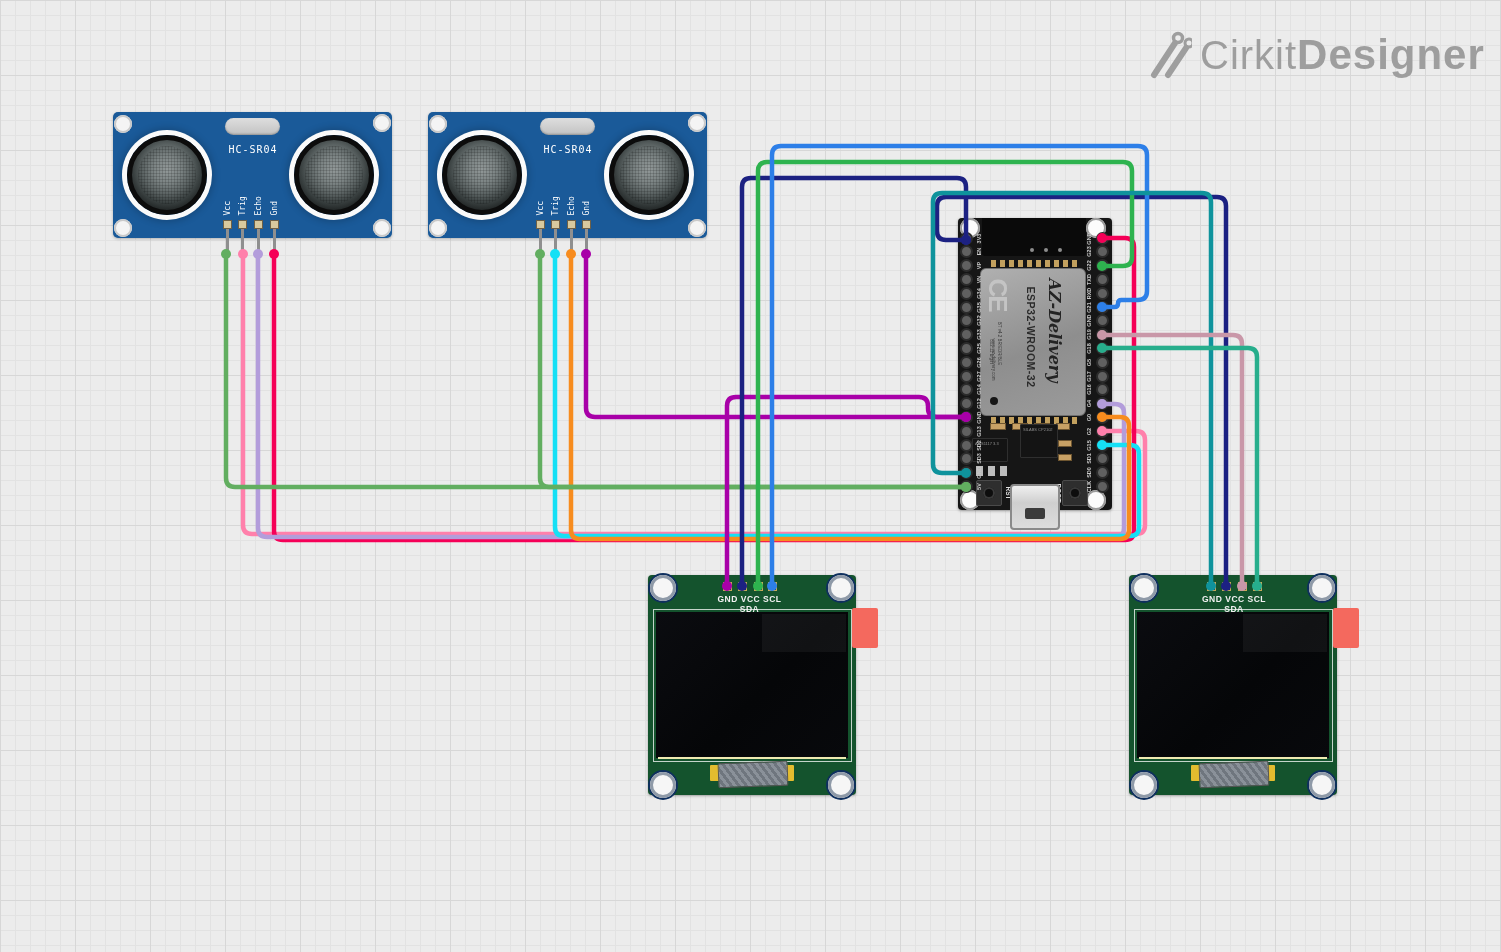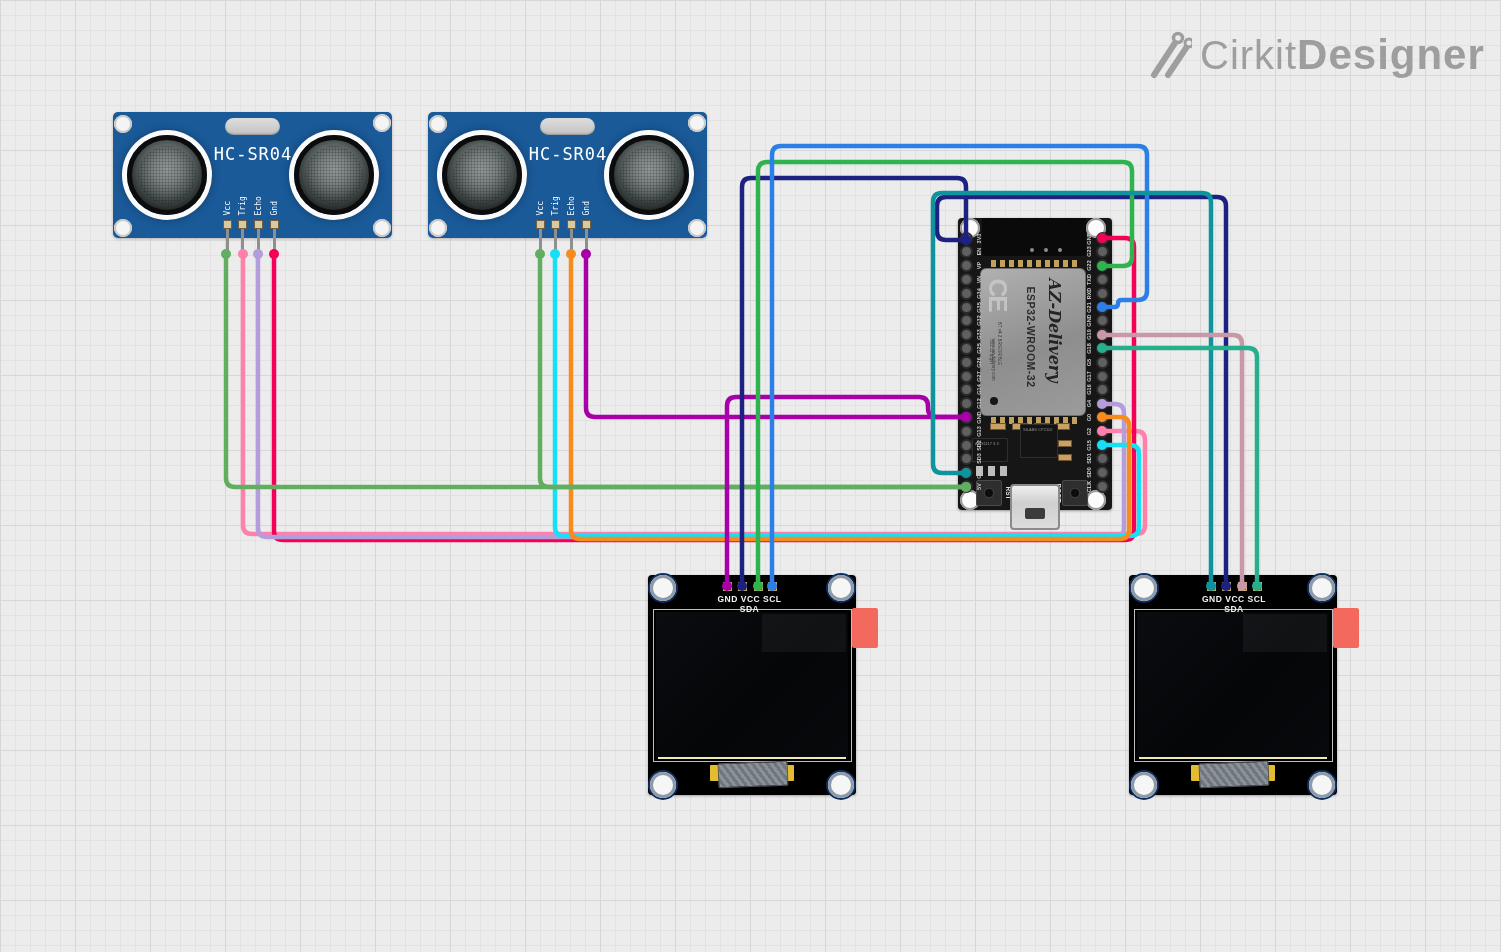--- a/index.html
+++ b/index.html
@@ -28,21 +28,21 @@
   .transducer{position:absolute;top:23px;width:80px;height:80px;border-radius:50%;
       box-sizing:border-box;border:5px solid #0c0c0c;
       background:radial-gradient(circle at 50% 42%, #919898 0%, #7b8383 26%, #5b6363 46%, #3a4141 62%, #262b2b 74%, #1d2121 100%);
       box-shadow:0 0 0 5px #fafafa, 0 0 7px 7px rgba(0,0,0,.18);}
   .transducer:after{content:"";position:absolute;inset:6px;border-radius:50%;
       background:repeating-linear-gradient(0deg,rgba(0,0,0,.14) 0 1px,transparent 1px 3px),
                  repeating-linear-gradient(90deg,rgba(0,0,0,.14) 0 1px,transparent 1px 3px);}
   .crystal{position:absolute;left:112px;top:6px;width:55px;height:17px;border-radius:9px;
       background:linear-gradient(#dedede,#c2c2c2);box-shadow:inset 0 -1px 2px rgba(0,0,0,.25);}
   .sensor-title{position:absolute;top:32px;left:80px;width:120px;text-align:center;color:#fff;
-      font-family:"DejaVu Sans Mono",monospace;font-size:17px;letter-spacing:1px;}
+      font-family:"DejaVu Sans Mono",monospace;font-size:10px;letter-spacing:1px;}
   .spad{position:absolute;top:108px;width:9px;height:9px;box-sizing:border-box;
       background:#d8c99e;border:1px solid #6e6046;}
   .stub{position:absolute;top:117px;width:3px;height:28px;background:#8f8f8f;}
   .splabel{position:absolute;top:78px;width:40px;height:11px;transform:rotate(-90deg);
       transform-origin:center;font-family:"DejaVu Sans Mono",monospace;font-size:8px;color:#fff;
       text-align:left;line-height:11px;}
 
   
   .esp32{position:absolute;left:958px;top:218px;width:154px;height:292px;background:#161616;
       border-radius:4px;box-shadow:0 1px 3px rgba(0,0,0,.35);}
@@ -69,21 +69,21 @@
   .btnlabel{position:absolute;width:28px;height:8px;transform:rotate(90deg);font-size:6.5px;
       color:#e0e0e0;font-weight:700;text-align:center;line-height:8px;}
   .usb{position:absolute;left:52px;top:266px;width:50px;height:46px;border-radius:4px;
       background:linear-gradient(#efefef,#cfcfcf 40%,#dcdcdc);border:2px solid #8a8a8a;box-sizing:border-box;}
   .usb i{position:absolute;left:13px;top:22px;width:20px;height:11px;background:#3b3b3b;border-radius:2px;}
   .chip{position:absolute;background:#141414;border:1px solid #2f2f2f;box-sizing:border-box;border-radius:1px;}
   .chiptxt{font-size:4px;color:#8f8f8f;line-height:5px;padding:2px;overflow:hidden;}
   .passive{position:absolute;background:#c8a165;border:1px solid #6f5630;box-sizing:border-box;}
 
   
-  .oled{position:absolute;top:575px;width:208px;height:220px;background:#000000;border-radius:4px;
+  .oled{position:absolute;top:575px;width:208px;height:220px;background:#14532d;border-radius:4px;
       box-shadow:0 1px 3px rgba(0,0,0,.3);}
   .oled .hole{width:26px;height:26px;background:#f6f6f6;box-shadow:inset 0 0 0 3px #8f9aa8,0 0 0 2px #0e2f5e;}
   .oled-frame{position:absolute;left:5px;top:34px;width:197px;height:151px;border:1px solid rgba(255,255,255,.75);}
   .oled-screen{position:absolute;left:8px;top:37px;width:192px;height:146px;
       background:linear-gradient(135deg,#0b0c10,#050608 55%,#08090c);}
   .oled-screen:after{content:"";position:absolute;right:2px;top:2px;width:84px;height:38px;
       background:rgba(255,255,255,.05);}
   .oled-strip{position:absolute;left:10px;top:182px;width:188px;height:2px;background:#efeab0;}
   .ribbon{position:absolute;left:70px;top:187px;width:68px;height:23px;border-radius:2px;transform:rotate(-2deg);
       background:repeating-linear-gradient(55deg,#8a9199 0 3px,#6f767e 3px 6px);border:1px solid #555;}

